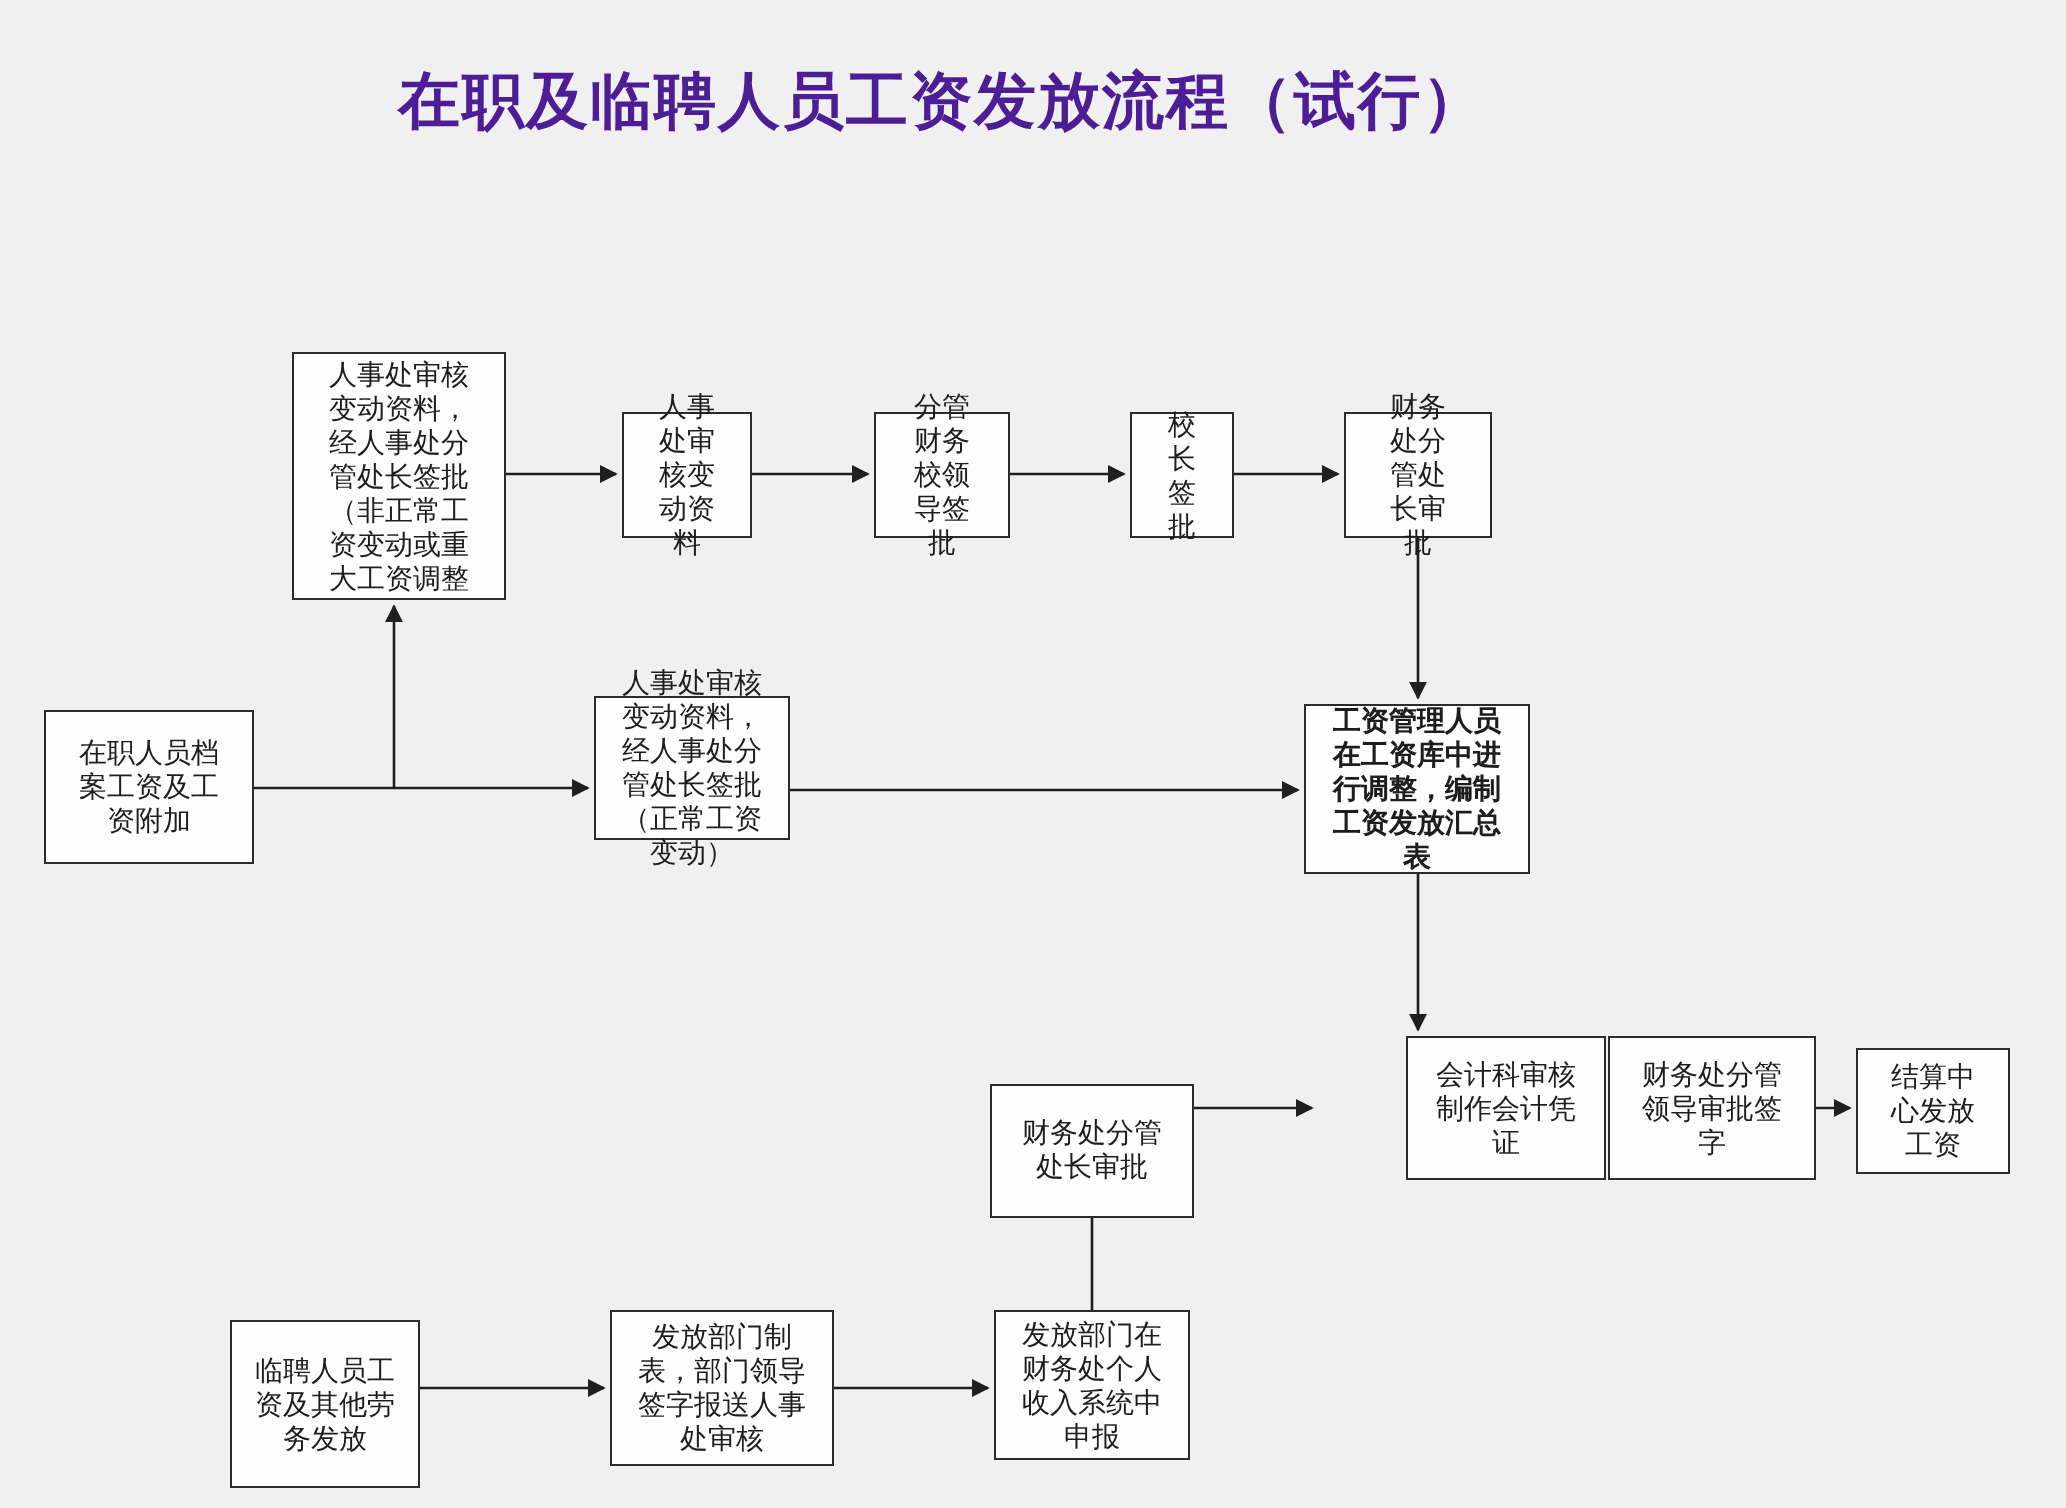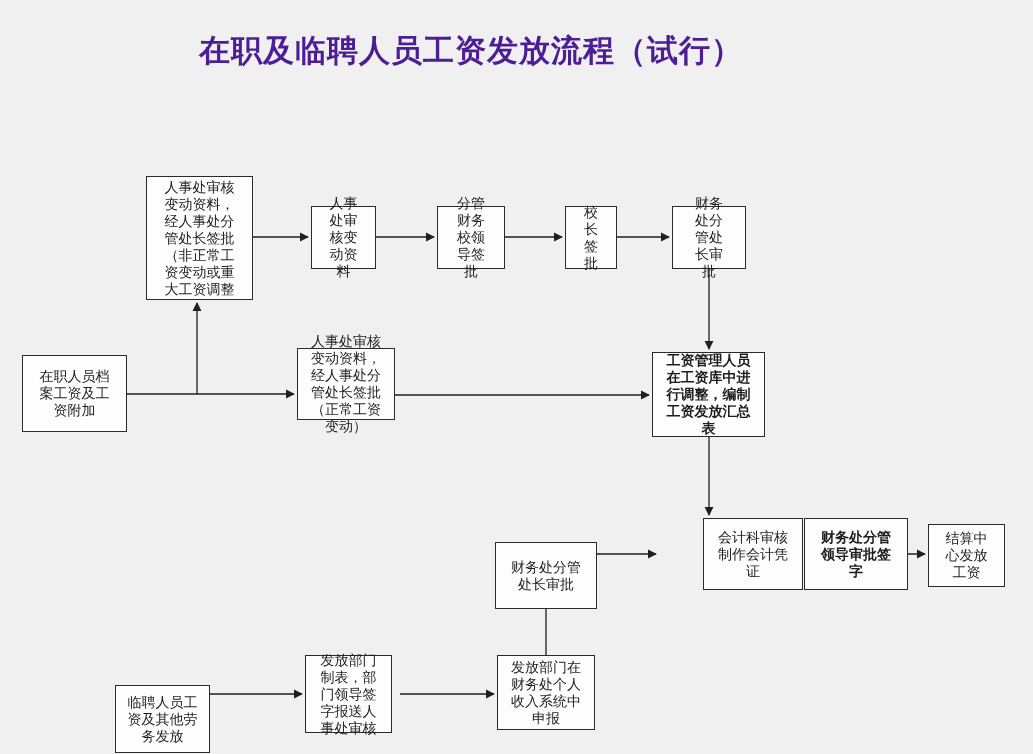--- a/index.html
+++ b/index.html
@@ -86,23 +86,23 @@
   <div class="node" style="left:22px; top:355px; width:105px; height:77px; padding:2px 13px;">在职人员档案工资及工资附加</div>
 
   <div class="node" style="left:297px; top:348px; width:98px; height:72px; padding:2px 10px;">人事处审核变动资料，经人事处分管处长签批（正常工资变动）</div>
 
   <div class="node" style="left:652px; top:352px; width:113px; height:85px; padding:2px 12px;font-weight:bold;">工资管理人员在工资库中进行调整，编制工资发放汇总表</div>
 
   <div class="node" style="left:495px; top:542px; width:102px; height:67px; padding:2px 13px;font-family:Liberation Serif, serif;">财务处分管处长审批</div>
 
   <div class="node" style="left:659px; top:518px; width:100px; height:72px; padding:2px 13px;margin-left:44px;">会计科审核制作会计凭证</div>
 
-  <div class="node" style="left:804px; top:518px; width:104px; height:72px; padding:2px 15px;font-weight:bold;">财务处分管领导审批签字</div>
+  <div class="node" style="left:804px; top:518px; width:104px; height:72px; padding:2px 15px;">财务处分管领导审批签字</div>
 
   <div class="node" style="left:928px; top:524px; width:77px; height:63px; padding:2px 13px;">结算中心发放工资</div>
 
-  <div class="node" style="left:115px; top:685px; width:95px; height:68px; padding:2px 9px;">临聘人员工资及其他劳务发放</div>
+  <div class="node" style="left:115px; top:660px; width:95px; height:84px; padding:2px 9px;">临聘人员工资及其他劳务发放</div>
 
-  <div class="node" style="left:305px; top:655px; width:87px; height:78px; padding:2px 9px;">发放部门制表，部门领导签字报送人事处审核</div>
+  <div class="node" style="left:305px; top:655px; width:112px; height:78px; padding:2px 9px;">发放部门制表，部门领导签字报送人事处审核</div>
 
   <div class="node" style="left:497px; top:655px; width:98px; height:75px; padding:16px 11px;">发放部门在财务处个人收入系统中申报</div>
 
 </div>
 
 </body></html>

